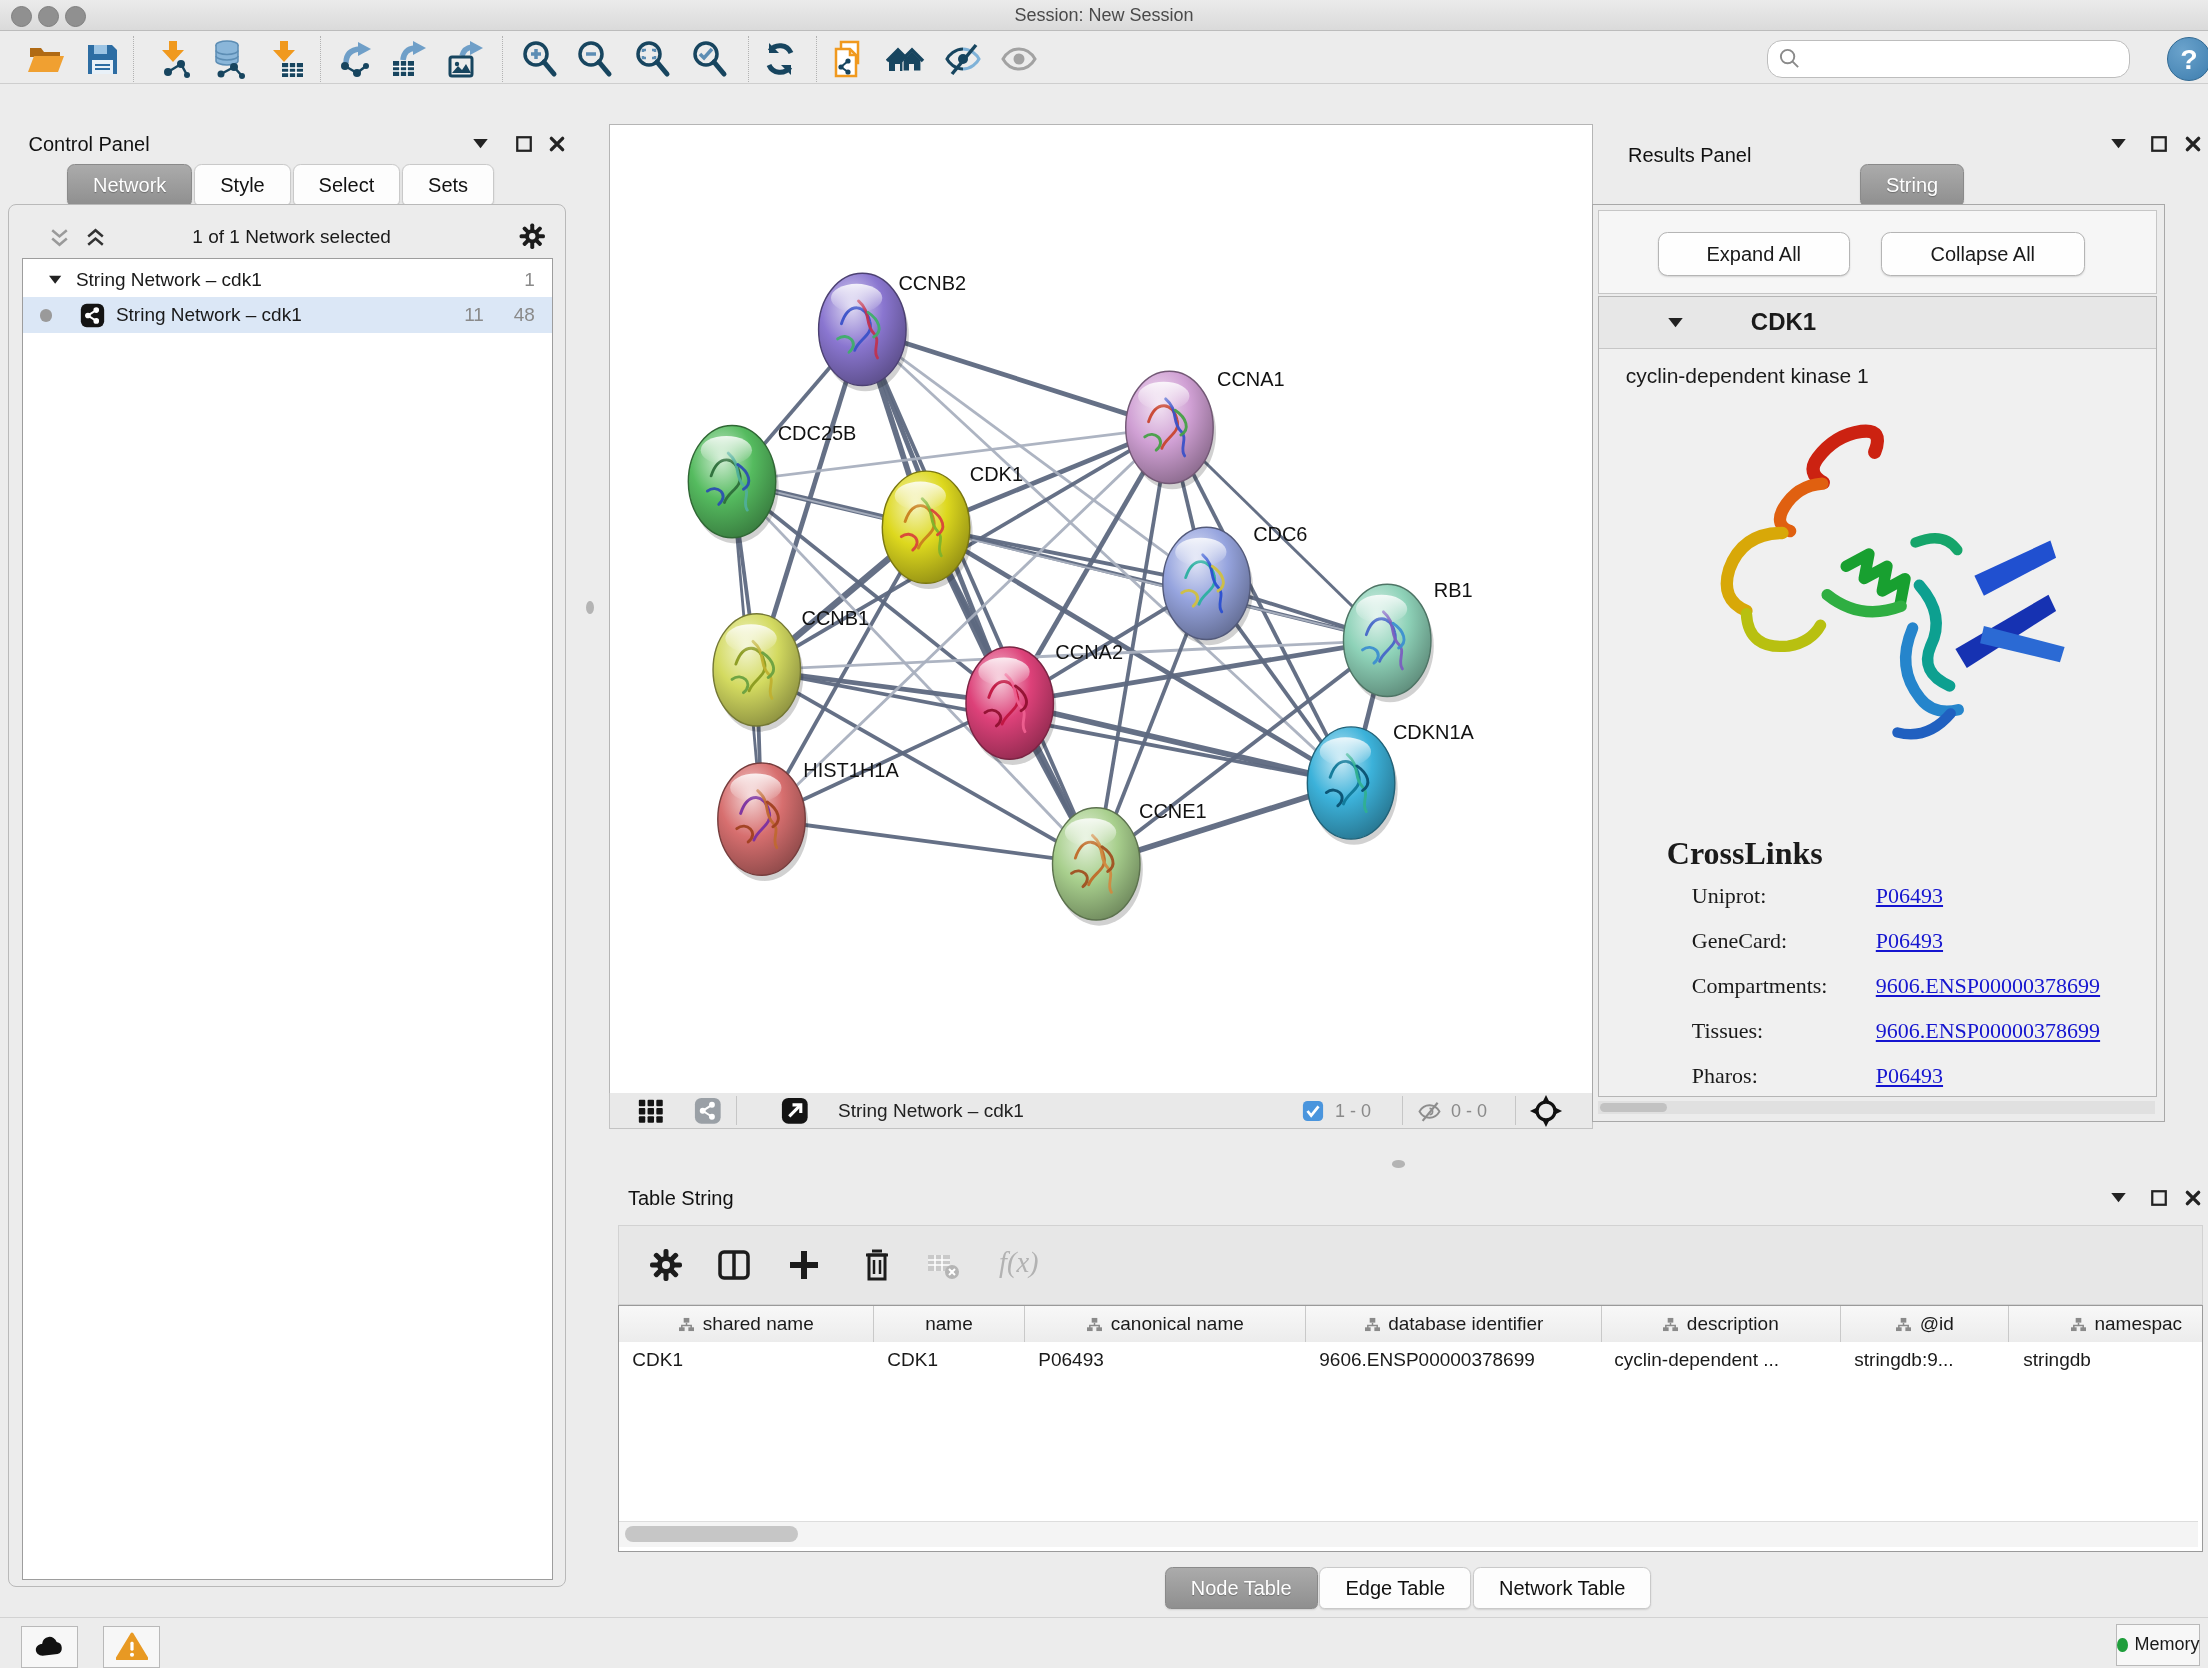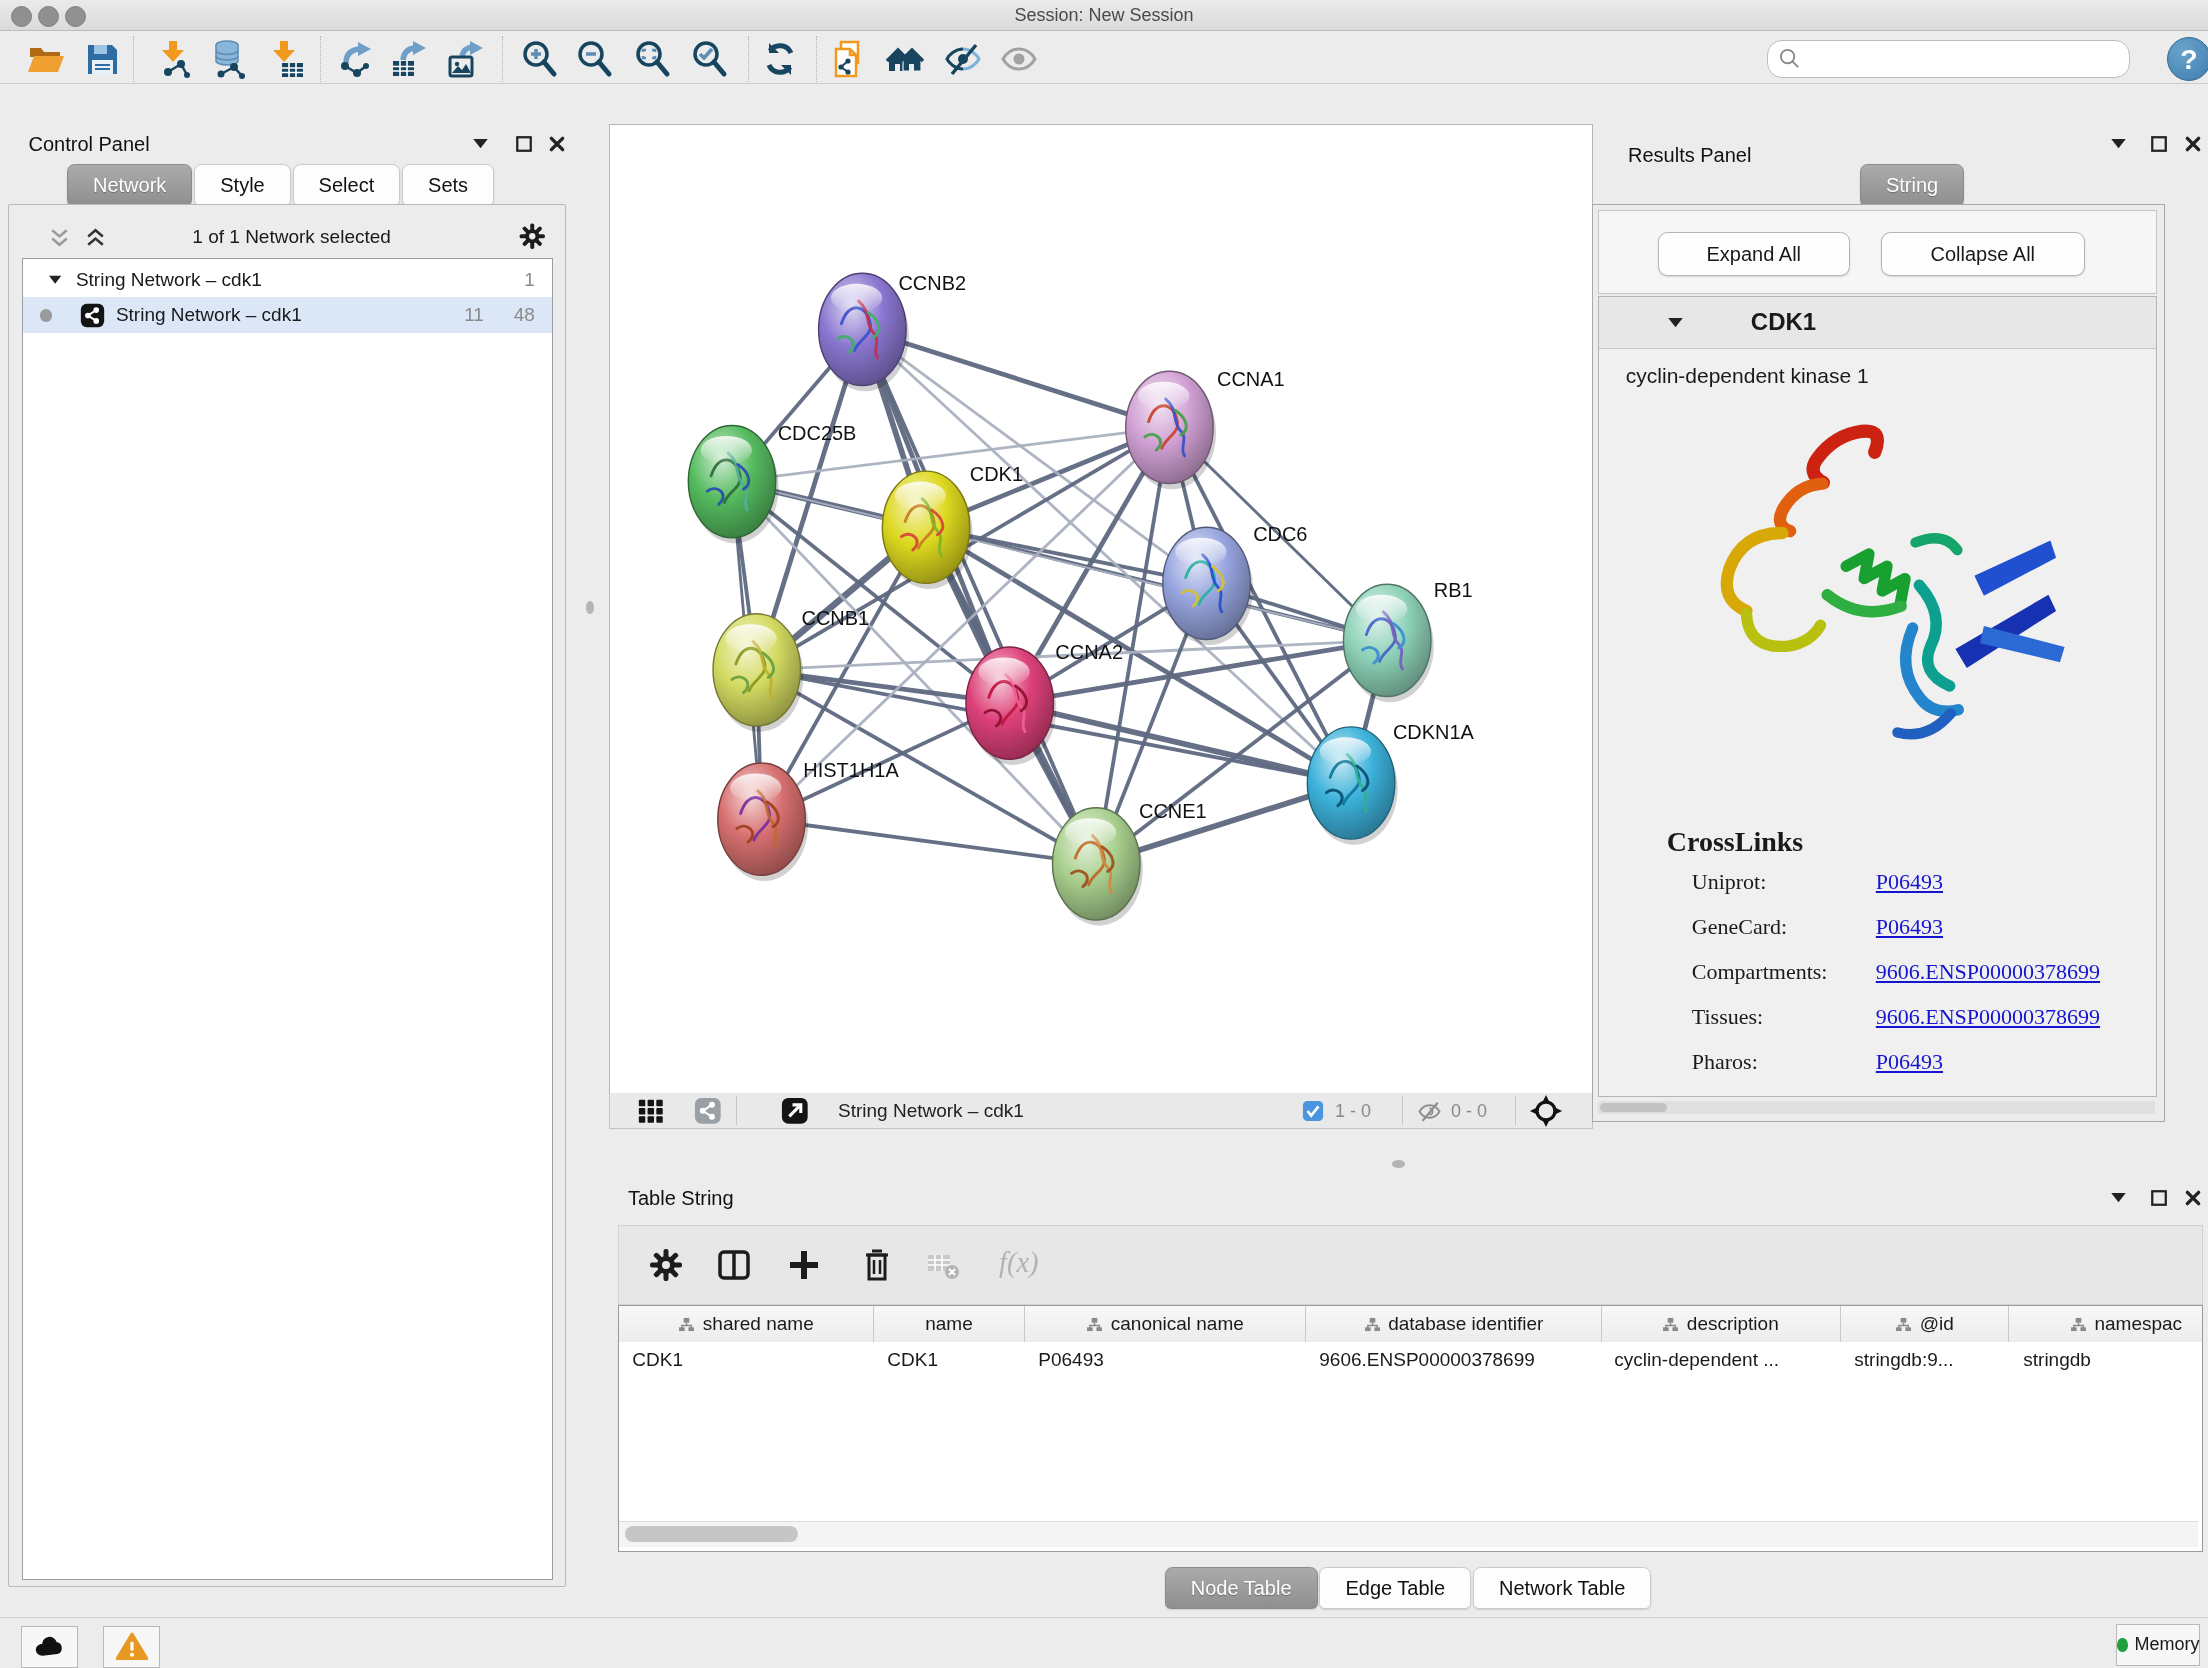--- a/index.html
+++ b/index.html
@@ -17,21 +17,21 @@
   #search-input{position:absolute;left:40px;top:1.9px;width:304px;height:28.5px;border:none;outline:none;font-size:17px;background:transparent;}
   #help-btn{left:2167px;top:5.7px;width:42px;height:42px;border-radius:50%;background:radial-gradient(circle at 35% 30%, #6ba3cc, #3d7dae);color:#fff;font-size:28.5px;font-weight:bold;text-align:center;line-height:42px;cursor:pointer;border:1px solid #2f6892;}
   
   .panel-title{font-size:20px;color:#111;}
   .tab{display:inline-block;height:40px;line-height:40px;padding:0 25px;background:#fdfdfd;border:1px solid #c9c9c9;border-radius:7.6px 7.6px 5.7px 5.7px;font-size:20px;color:#111;margin-right:1.9px;cursor:pointer;box-shadow:0 1px 1.9px rgba(0,0,0,.12);}
   .tab.selected{background:linear-gradient(#ababab,#8f8f8f);color:#fff;border-color:#8a8a8a;text-shadow:0 1px 1px rgba(0,0,0,.3);}
   
   #cp-title{left:28.5px;top:133px;}
   #cp-tri{left:472px;top:137px;} #cp-float{left:515px;top:135px;} #cp-close{left:548px;top:135px;}
   #control-tabs{left:67px;top:164px;height:42px;}
-  #cp-box{left:7.6px;top:204px;width:556px;height:1381px;background:#ececec;border:1px solid #b9b9b9;border-radius:2px;}
+  #cp-box{left:7.6px;top:204px;width:556px;height:1381px;background:#ececec;border:1px solid #b9b9b9;border-radius:8px;}
   #cp-statusrow{left:19px;top:17px;width:528px;height:32px;}
   #cp-status-text{left:0;top:3.8px;width:528px;text-align:center;font-size:19px;}
   #cp-chev-dn{left:19px;top:2.9px;} #cp-chev-up{left:55px;top:2.9px;}
   #cp-gear{left:490px;top:0px;}
   #cp-list{left:13.3px;top:53px;width:529px;height:1320px;background:#fff;border:1px solid #9d9d9d;}
   .net-row{position:absolute;left:0;width:100%;height:34px;}
   #row-collection{top:3.8px;}
   #row-network{top:38px;height:36px;background:#dbe7f6;}
   .row-label{position:absolute;font-size:19px;top:6.7px;white-space:nowrap;}
   .row-num{position:absolute;font-size:19px;color:#8a8a8a;top:6.7px;}
@@ -54,21 +54,21 @@
   #rp-btnbox{left:4.8px;top:4.8px;width:557px;height:82px;background:#f6f6f6;border:1px solid #c6c6c6;}
   .rp-btn{position:absolute;top:21px;height:42px;background:#fefefe;border:1px solid #b5b5b5;border-radius:9.5px;font-size:20px;text-align:center;line-height:42px;cursor:pointer;box-shadow:0 1px 1.9px rgba(0,0,0,.15);}
   #btn-expand{left:59px;width:190px;} #btn-collapse{left:282px;width:202px;}
   #rp-card{left:4.8px;top:91px;width:557px;height:799px;background:#f0f0f0;border:1px solid #b5b5b5;}
   #card-head{position:absolute;left:0;top:0;width:100%;height:51px;background:#e7e7e7;border-bottom:1px solid #c6c6c6;}
   #card-tri{position:absolute;left:68px;top:19px;}
   #card-name{position:absolute;left:152px;top:11.4px;font-size:24px;font-weight:bold;}
   #card-desc{position:absolute;left:27px;top:67px;font-size:21px;}
   #protein-img{position:absolute;left:71px;top:103px;}
   #crosslinks{position:absolute;left:68px;top:529px;font-family:"Liberation Serif",serif;}
-  #cl-heading{font-size:28px;font-weight:bold;font-family:"Liberation Serif",serif;}
+  #cl-heading{font-size:32px;font-weight:bold;font-family:"Liberation Serif",serif;margin-top:9px;}
   .cl-row{position:relative;height:45px;}
   .cl-label{position:absolute;left:25px;top:11.4px;font-size:22px;}
   .cl-link{position:absolute;left:209px;top:11.4px;font-size:22px;color:#1515d0;text-decoration:underline;cursor:pointer;white-space:nowrap;}
   #rp-scroll{left:4.8px;top:896px;width:557px;height:13.3px;background:#e0e0e0;}
   #rp-thumb{position:absolute;left:1.9px;top:1.9px;width:67px;height:9.5px;background:#c2c2c2;border-radius:4.8px;}
   
   #tp-title{left:628px;top:1187px;}
   #tp-tri{left:2110px;top:1191px;} #tp-float{left:2150px;top:1189px;} #tp-close{left:2184px;top:1189px;}
   #tp-toolbar{left:618px;top:1225px;width:1583px;height:78px;background:#e7e7e7;border:1px solid #d2d2d2;}
   .tpi{position:absolute;top:21px;width:36px;height:36px;cursor:pointer;}

